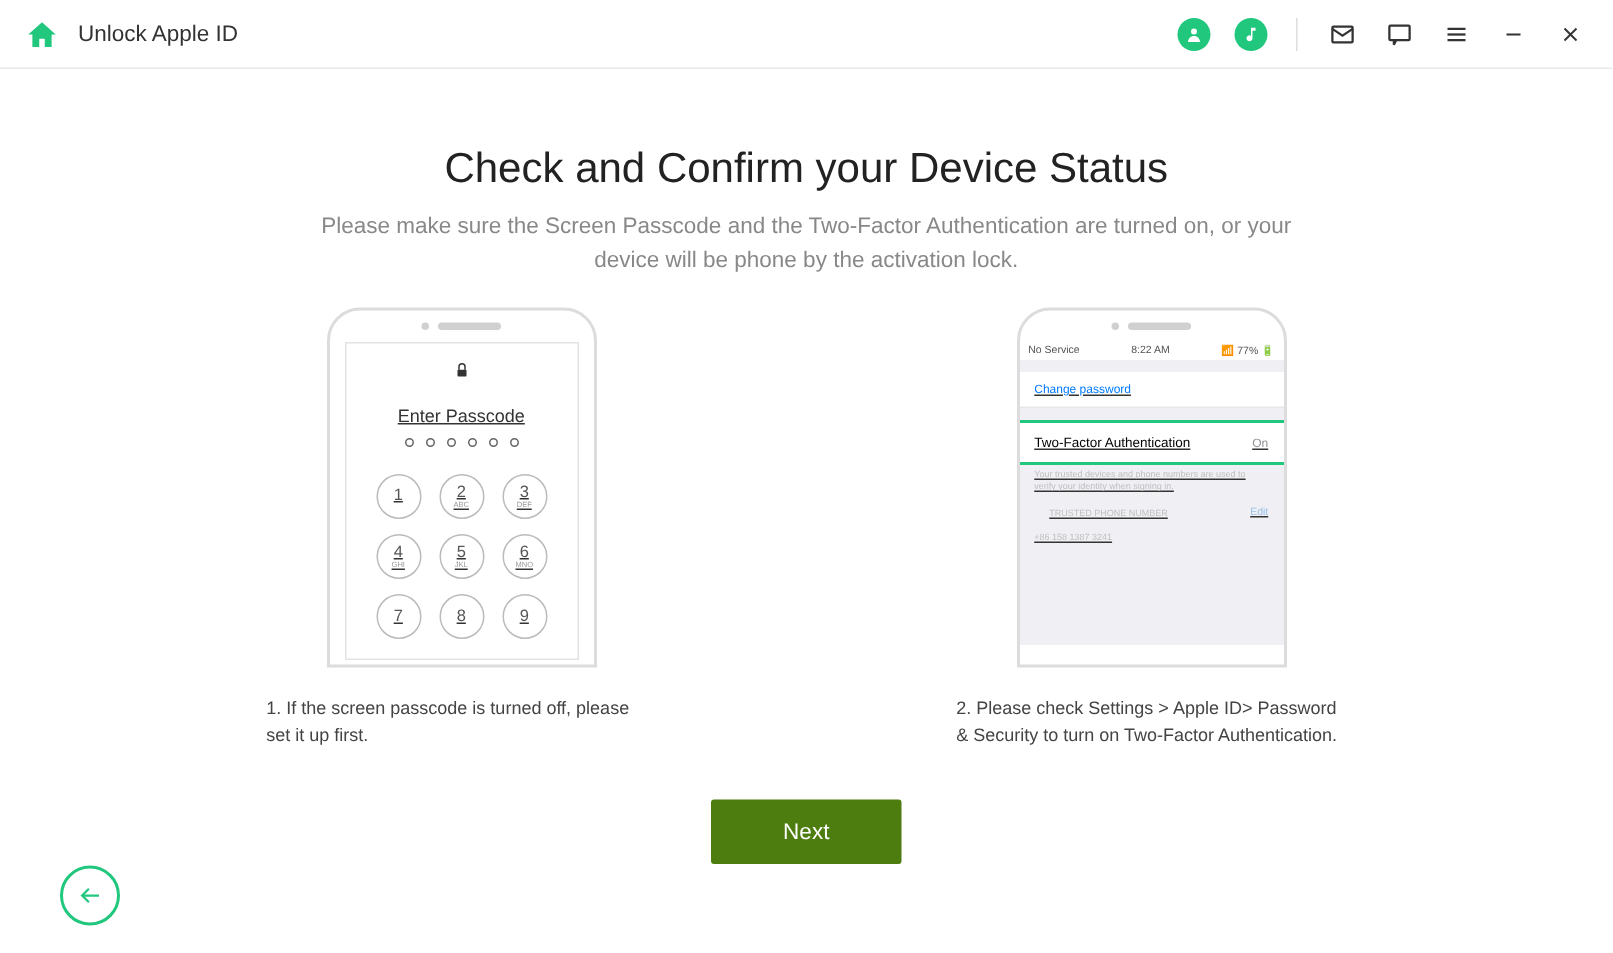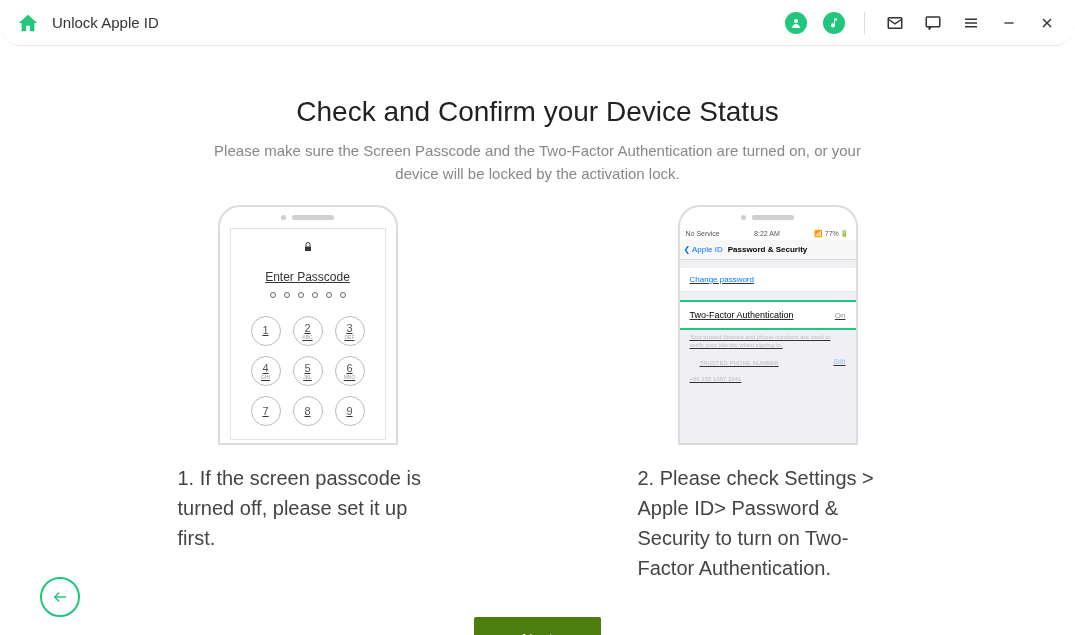--- a/index.html
+++ b/index.html
@@ -1,19 +1,19 @@
 <!DOCTYPE html>
 <html><head>
   <meta charset="utf-8">
   <style>
     * { margin: 0; padding: 0; box-sizing: border-box; }
     body { font-family: -apple-system, BlinkMacSystemFont, "Segoe UI", Arial, sans-serif; background: #fff; color: #333; width: 1075px; height: 635px; overflow: hidden; }
     
     
-    .header { display: flex; align-items: center; justify-content: space-between; padding: 8px 16px; border-bottom: 1px solid #e8e8e8; height: 46px; border-radius: 21px; }
+    .header { display: flex; align-items: center; justify-content: space-between; padding: 8px 16px; border-bottom: 1px solid #e8e8e8; height: 46px; }
     .header-left { display: flex; align-items: center; gap: 12px; }
     .home-icon { color: #20c77d; width: 22px; height: 22px; }
     .header-title { font-size: 15px; color: #333; }
     .header-right { display: flex; align-items: center; gap: 14px; }
     .icon-btn { display: flex; align-items: center; justify-content: center; width: 24px; height: 24px; cursor: pointer; }
     .green-circle { width: 22px; height: 22px; border-radius: 50%; background: #20c77d; display: flex; align-items: center; justify-content: center; }
     .divider-v { width: 1px; height: 22px; background: #ddd; margin: 0 4px; }
     
     
     .main { padding: 50px 68px 20px; text-align: center; }
@@ -50,21 +50,21 @@
     .settings-body { background: #efeff4; height: 190px; text-decoration: underline; }
     .settings-item { padding: 7px 10px; background: #fff; border-bottom: 1px solid #e7e7e7; color: #007aff; font-size: 8px; }
     .tfa-row { display: flex; justify-content: space-between; align-items: center; padding: 8px 10px; background: #fff; border: 2px solid #20c77d; margin: 8px -2px 0; font-size: 9px; text-align: right; }
     .tfa-label { color: #000; }
     .tfa-status { color: #8e8e93; font-size: 8px; }
     .settings-desc { color: #c0c0c0; font-size: 6px; padding: 4px 10px; line-height: 1.3; }
     .settings-sub { color: #c0c0c0; font-size: 6px; padding: 2px 10px; text-transform: uppercase; }
     .settings-phone { display: flex; justify-content: space-between; padding: 4px 10px; color: #c0c0c0; font-size: 7px; }
     .settings-edit { color: #99bfe8; }
     
-    .step-text { font-size: 20px; color: #444; text-align: left; line-height: 1.5; max-width: 300px; }
+    .step-text { font-size: 12px; color: #444; text-align: left; line-height: 1.5; max-width: 300px; }
     
     
     .next-btn { margin: 34px auto 0; background: #4d7c0f; color: #fff; border: none; padding: 13px 48px; font-size: 15px; border-radius: 2px; cursor: pointer; display: block; }
     
     
     .back-btn { position: absolute; bottom: 18px; left: 40px; width: 40px; height: 40px; border-radius: 50%; border: 2px solid #20c77d; background: #fff; display: flex; align-items: center; justify-content: center; cursor: pointer; }
     .back-btn svg { width: 18px; height: 18px; color: #20c77d; }
   </style>
 </head>
 <body>
@@ -123,21 +123,21 @@
       <svg width="16" height="16" viewBox="0 0 24 24" fill="none" stroke="#333" stroke-width="2">
           <line x1="6" y1="6" x2="18" y2="18"></line>
           <line x1="6" y1="18" x2="18" y2="6"></line>
         </svg>
     </span>
   </div>
 </div>
 
 <div class="main">
   <h1 class="page-title">Check and Confirm your Device Status</h1>
-  <p class="page-subtitle">Please make sure the Screen Passcode and the Two-Factor Authentication are turned on, or your device will be locked by the activation lock.</p>
+  <p class="page-subtitle">Please make sure the Screen Passcode and the Two-Factor Authentication are turned on, or your device will be phone by the activation lock.</p>
 
   <div class="phones">
 
     <div class="phone-col">
       <div class="phone">
         <div class="phone-top">
             <span class="phone-cam"></span>
             <span class="phone-speaker"></span>
           </div>
         <div class="phone-screen-1">
@@ -207,24 +207,20 @@
         <div class="phone-top">
             <span class="phone-cam"></span>
             <span class="phone-speaker"></span>
           </div>
         <div class="phone-screen-2">
           <div class="status-bar">
             <span>No Service</span>
             <span>8:22 AM</span>
             <span>📶 <span>77%</span> 🔋</span>
           </div>
-          <div class="nav-bar">
-            <span class="nav-back">❮ <span>Apple ID</span></span>
-            <span class="nav-title">Password &amp; Security</span>
-          </div>
           <div class="settings-body">
             <div style="height:8px"></div>
             <div class="settings-item">Change password</div>
             <div class="tfa-row">
               <span class="tfa-label">Two-Factor Authentication</span>
               <span class="tfa-status">On</span>
             </div>
             <div class="settings-desc">Your trusted devices and phone numbers are used to verify your identity when signing in.</div>
             <div class="settings-phone">
               <span class="settings-sub">TRUSTED PHONE NUMBER</span>

